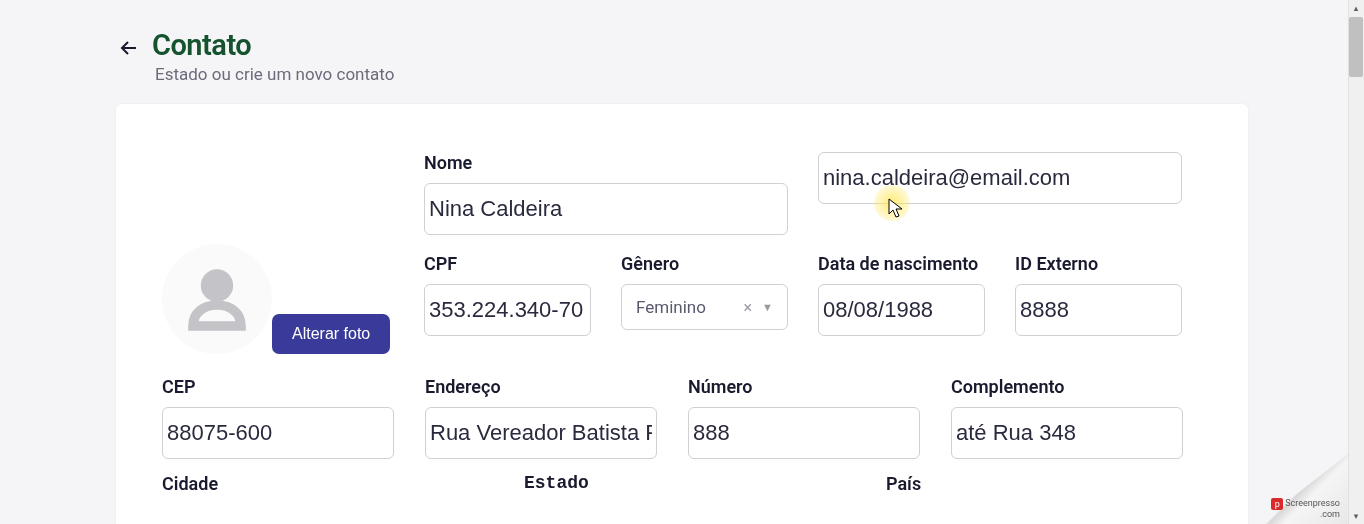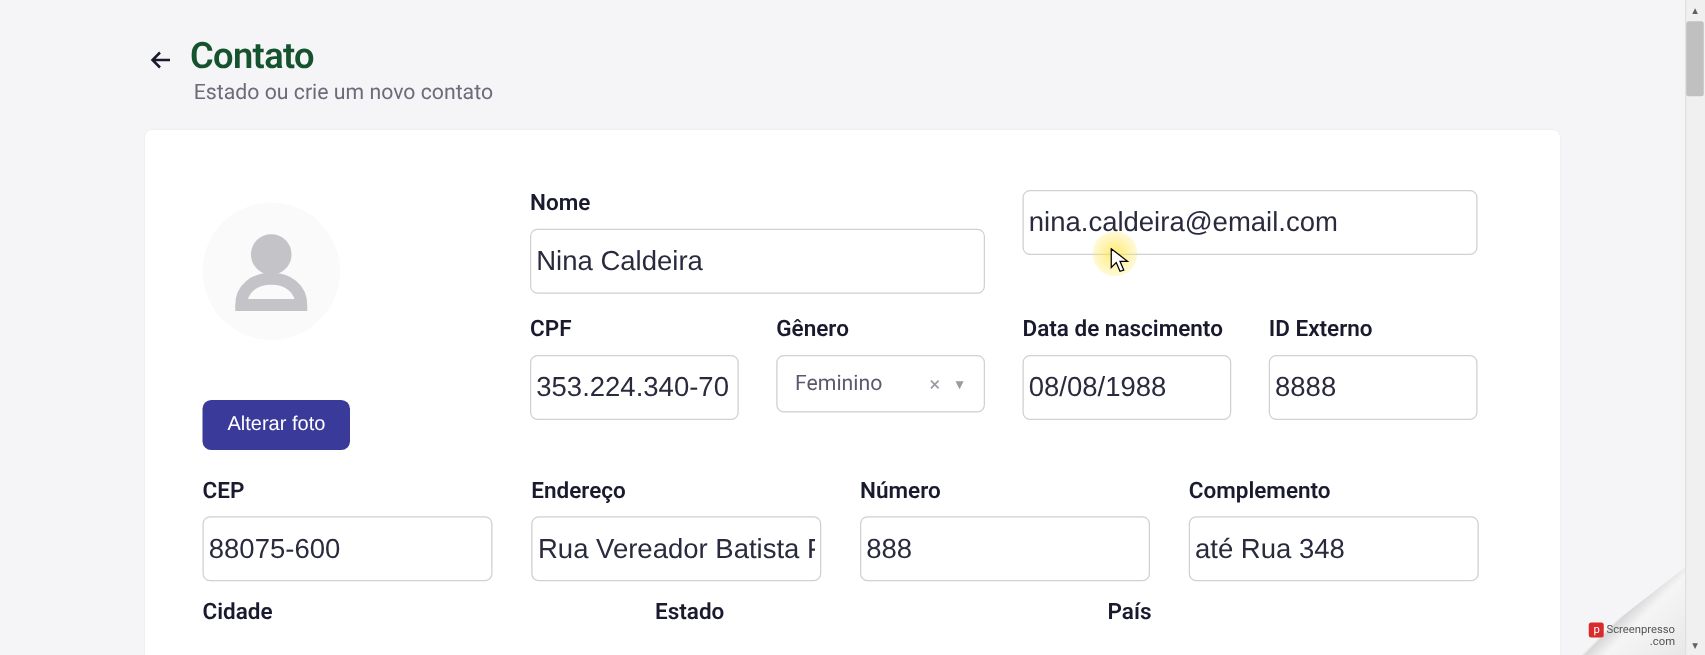--- a/index.html
+++ b/index.html
@@ -61,22 +61,22 @@
     box-shadow: 0 0 0 1px rgba(0,0,0,0.02);
   }
   .top-section {
     display: flex;
     gap: 0;
   }
   .avatar-col {
     width: 262px;
     flex-shrink: 0;
     display: flex;
-    flex-direction: column;
-    align-items: flex-start;
+    flex-direction: row;
+    align-items: flex-end;
   }
   .avatar-circle {
     width: 110px;
     height: 110px;
     border-radius: 50%;
     background: #fafafa;
     display: flex;
     align-items: center;
     justify-content: center;
     margin-top: 10px;
@@ -167,21 +167,21 @@
   }
   .f-cep { width: 232px; }
   .f-endereco { width: 232px; }
   .f-numero { width: 232px; }
   .f-complemento { width: 232px; }
   .row3 {
     display: flex;
     gap: 27px;
   }
   .f-cidade { width: 320px; }
-  .f-estado { width: 320px; margin-left: 19px;}
+  .f-estado { width: 320px; margin-left: 19px; font-family: Liberation Mono, monospace;}
   .f-pais { width: 320px; margin-left: 19px; justify-content: flex-end;}
 
   .cursor-highlight {
     position: absolute;
     width: 36px;
     height: 36px;
     background: radial-gradient(circle, rgba(255,230,80,0.8) 0%, rgba(255,230,80,0.3) 60%, rgba(255,230,80,0) 100%);
     border-radius: 50%;
     pointer-events: none;
     z-index: 100;

